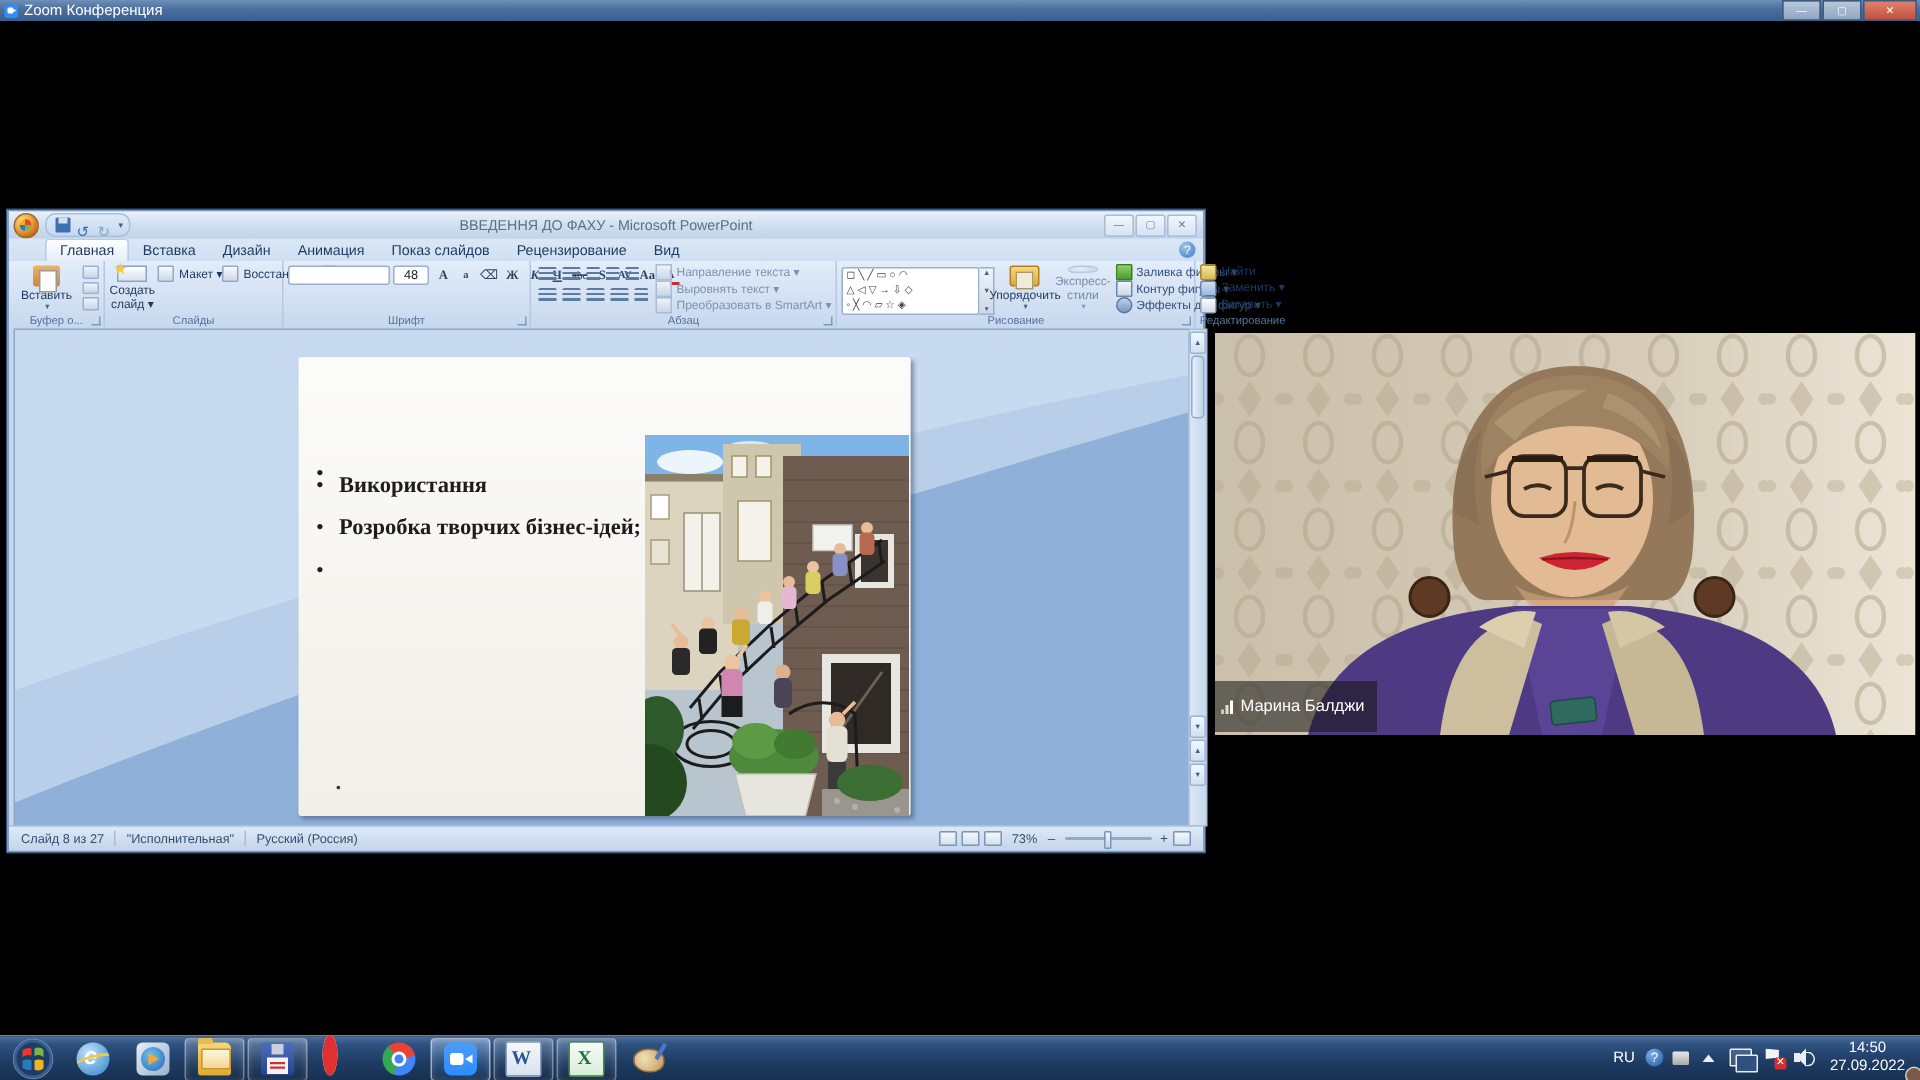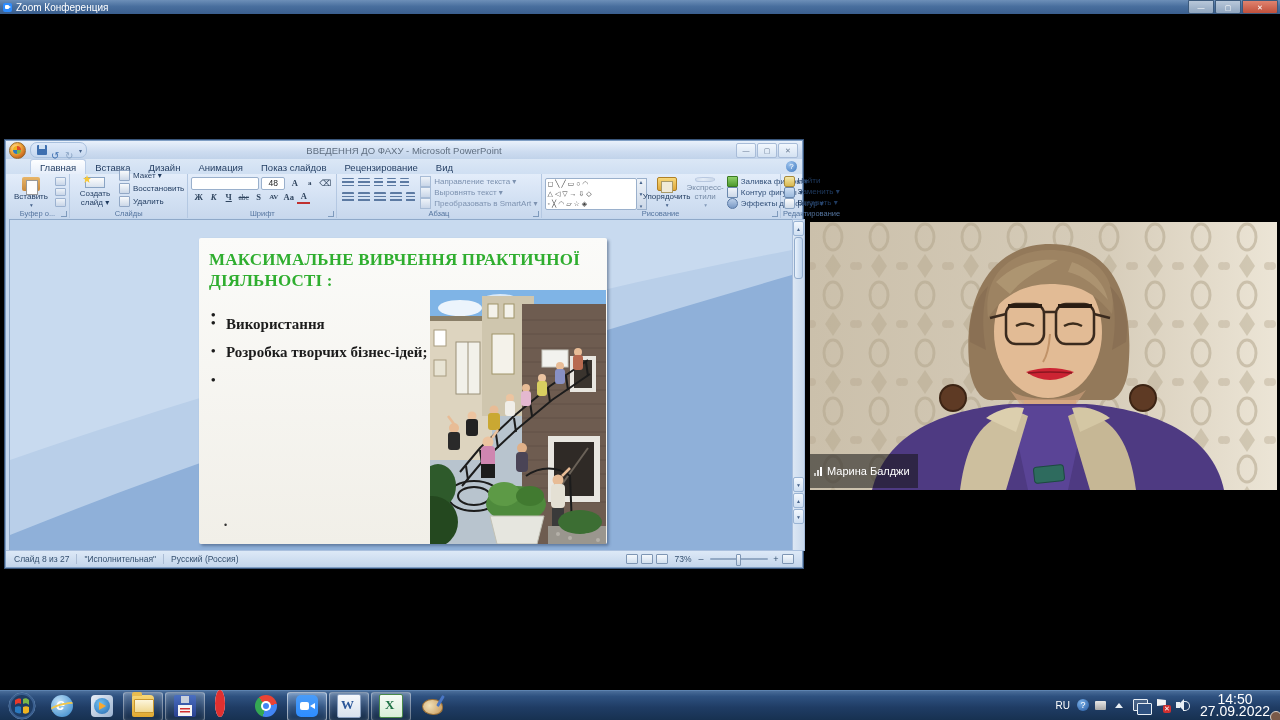--- a/index.html
+++ b/index.html
@@ -50,27 +50,27 @@
     background:linear-gradient(#e3edfa,#d3e1f3 55%,#c8d8ed);display:flex;font-size:8px;color:#1f3a5f;}
   .rgroup{position:relative;border-right:1px solid #b4c8e2;padding:2px 3px 10px;display:flex;}
   .rgroup-label{position:absolute;bottom:0;left:0;right:0;text-align:center;font-size:7.5px;color:#54749e;}
   .launcher{position:absolute;bottom:1px;right:2px;width:5px;height:5px;border:1px solid #7e9abc;border-top:none;border-left:none;}
   .bigbtn{display:flex;flex-direction:column;align-items:center;justify-content:flex-start;width:44px;text-align:center;line-height:1.1;}
   .bigbtn .bic{width:18px;height:18px;margin:1px 0 2px;}
   .ic-paste{background:linear-gradient(#e8b66a,#c8883a);border-radius:2px;position:relative;}
   .ic-paste:before{content:"";position:absolute;left:4px;top:3px;width:10px;height:13px;background:#fdfdfd;border:1px solid #999;}
   .ic-newslide{background:linear-gradient(#fdfdfd,#d8e2ee);border:1px solid #8aa4c4;position:relative;}
   .ic-newslide:before{content:"";position:absolute;left:-3px;top:-3px;width:8px;height:8px;background:#f7c93c;clip-path:polygon(50% 0,63% 35%,100% 38%,72% 60%,82% 100%,50% 76%,18% 100%,28% 60%,0 38%,37% 35%);}
-  .smallcol{display:flex;flex-direction:column;justify-content:flex-end;margin-left:2px;}
+  .smallcol{display:flex;flex-direction:row;justify-content:space-between;margin-left:2px;}
   .srow-btn{display:flex;align-items:center;height:11px;margin:1px 0;white-space:nowrap;}
   .srow-btn .sic{width:9px;height:9px;margin-right:3px;background:linear-gradient(#f8fafc,#ccd8e8);border:1px solid #92a8c6;border-radius:1px;}
   .tinycol{display:flex;flex-direction:column;margin-left:2px;}
   .tiny-ic{width:9px;height:9px;margin:1px 0;background:linear-gradient(#eef3f9,#c9d6e8);border:1px solid #9cb2d0;border-radius:1px;}
   
-  .fontgrid{display:flex;flex-direction:column;}
+  .fontgrid{display:flex;flex-direction:row;}
   .frow{display:flex;align-items:center;height:14px;}
   .fbox{height:11px;background:#fff;border:1px solid #9ab0cc;border-radius:2px;margin-right:2px;}
   .fname{width:66px;}
   .fsize{width:22px;font-size:8.5px;display:flex;align-items:center;justify-content:center;color:#222;}
   .fbtn{min-width:11px;height:11px;display:flex;align-items:center;justify-content:center;
     font-size:8.5px;color:#30455f;margin:0 1px;font-family:"Liberation Serif",serif;font-weight:bold;padding:0 1px;}
   .fbtn.u{text-decoration:underline;}.fbtn.s{text-decoration:line-through;font-weight:normal;font-size:7.5px;}
   .fbtn.red{border-bottom:2px solid #c03030;}
   .dd{font-size:5.5px;color:#44618a;margin-left:1px;}
   
@@ -190,21 +190,21 @@
   .tray-up{width:0;height:0;border-left:4px solid transparent;border-right:4px solid transparent;border-bottom:5px solid #e8eef4;margin:0 6px;}
   .tray-net{width:13px;height:10px;border:1.5px solid #e8eef4;border-radius:1px;position:relative;margin:0 4px;background:rgba(255,255,255,.15);}
   .tray-net:before{content:"";position:absolute;left:3px;top:3px;width:13px;height:10px;border:1.5px solid #e8eef4;background:#2e5180;border-radius:1px;}
   .tray-flag{position:relative;width:12px;height:12px;margin:0 4px;}
   .tray-flag:before{content:"";position:absolute;left:1px;top:0;width:9px;height:7px;background:#f4f4f4;clip-path:polygon(0 0,100% 15%,100% 85%,0 100%);}
   .tray-flag:after{content:"✕";position:absolute;right:-3px;bottom:-2px;font-size:7px;color:#fff;background:#d03030;border-radius:2px;width:8px;height:8px;line-height:8px;text-align:center;}
   .tray-vol{position:relative;width:14px;height:12px;margin:0 4px;}
   .tray-vol:before{content:"";position:absolute;left:0;top:3px;width:4px;height:6px;background:#e8eef4;}
   .tray-vol:after{content:"";position:absolute;left:2px;top:0;border-right:6px solid #e8eef4;border-top:6px solid transparent;border-bottom:6px solid transparent;}
   .tray-vol .wave{position:absolute;right:0;top:2px;width:6px;height:8px;border:1.5px solid #e8eef4;border-left:none;border-radius:0 6px 6px 0;}
-  #clock{text-align:center;font-size:14px;line-height:12px;padding:0 8px 0 6px;}
+  #clock{text-align:center;font-size:10px;line-height:12px;padding:0 8px 0 6px;}
 </style>
 </head>
 <body>
 
 <div id="zoom-titlebar">
   <span class="app-icon"></span>
   <span>Zoom Конференция</span>
   <span class="win-controls">
     <span class="win-btn">—</span>
     <span class="win-btn">▢</span>
@@ -398,21 +398,20 @@
     </div>
   </div>
 
   <div id="canvas">
     <svg id="swoosh" width="782" height="330" viewBox="0 0 782 330">
       <rect width="782" height="330" fill="#8fb0d9"></rect>
       <path d="M0,0 H782 V55 C560,120 260,210 0,315 Z" fill="#b9cfe9"></path>
       <path d="M0,0 H782 V30 C520,80 230,160 0,240 Z" fill="#c8daef"></path>
     </svg>
     <div id="slidebox">
-      <div id="slide-title">МАКСИМАЛЬНЕ ВИВЧЕННЯ ПРАКТИЧНОЇ ДІЯЛЬНОСТІ :</div>
       <div id="slide-text">
         <div class="srow"><span class="mk">•</span></div>
         <div class="srow"><span class="mk">•</span><span>Використання</span></div>
         <div class="srow"><span class="mk">•</span><span>Розробка творчих бізнес-ідей;</span></div>
         <div class="srow"><span class="mk">•</span></div>
       </div>
       <span id="stray-bullet">•</span>
 
       <svg id="slide-photo" viewBox="0 0 176 254">
         <rect width="176" height="254" fill="#b8c4ce"></rect>

